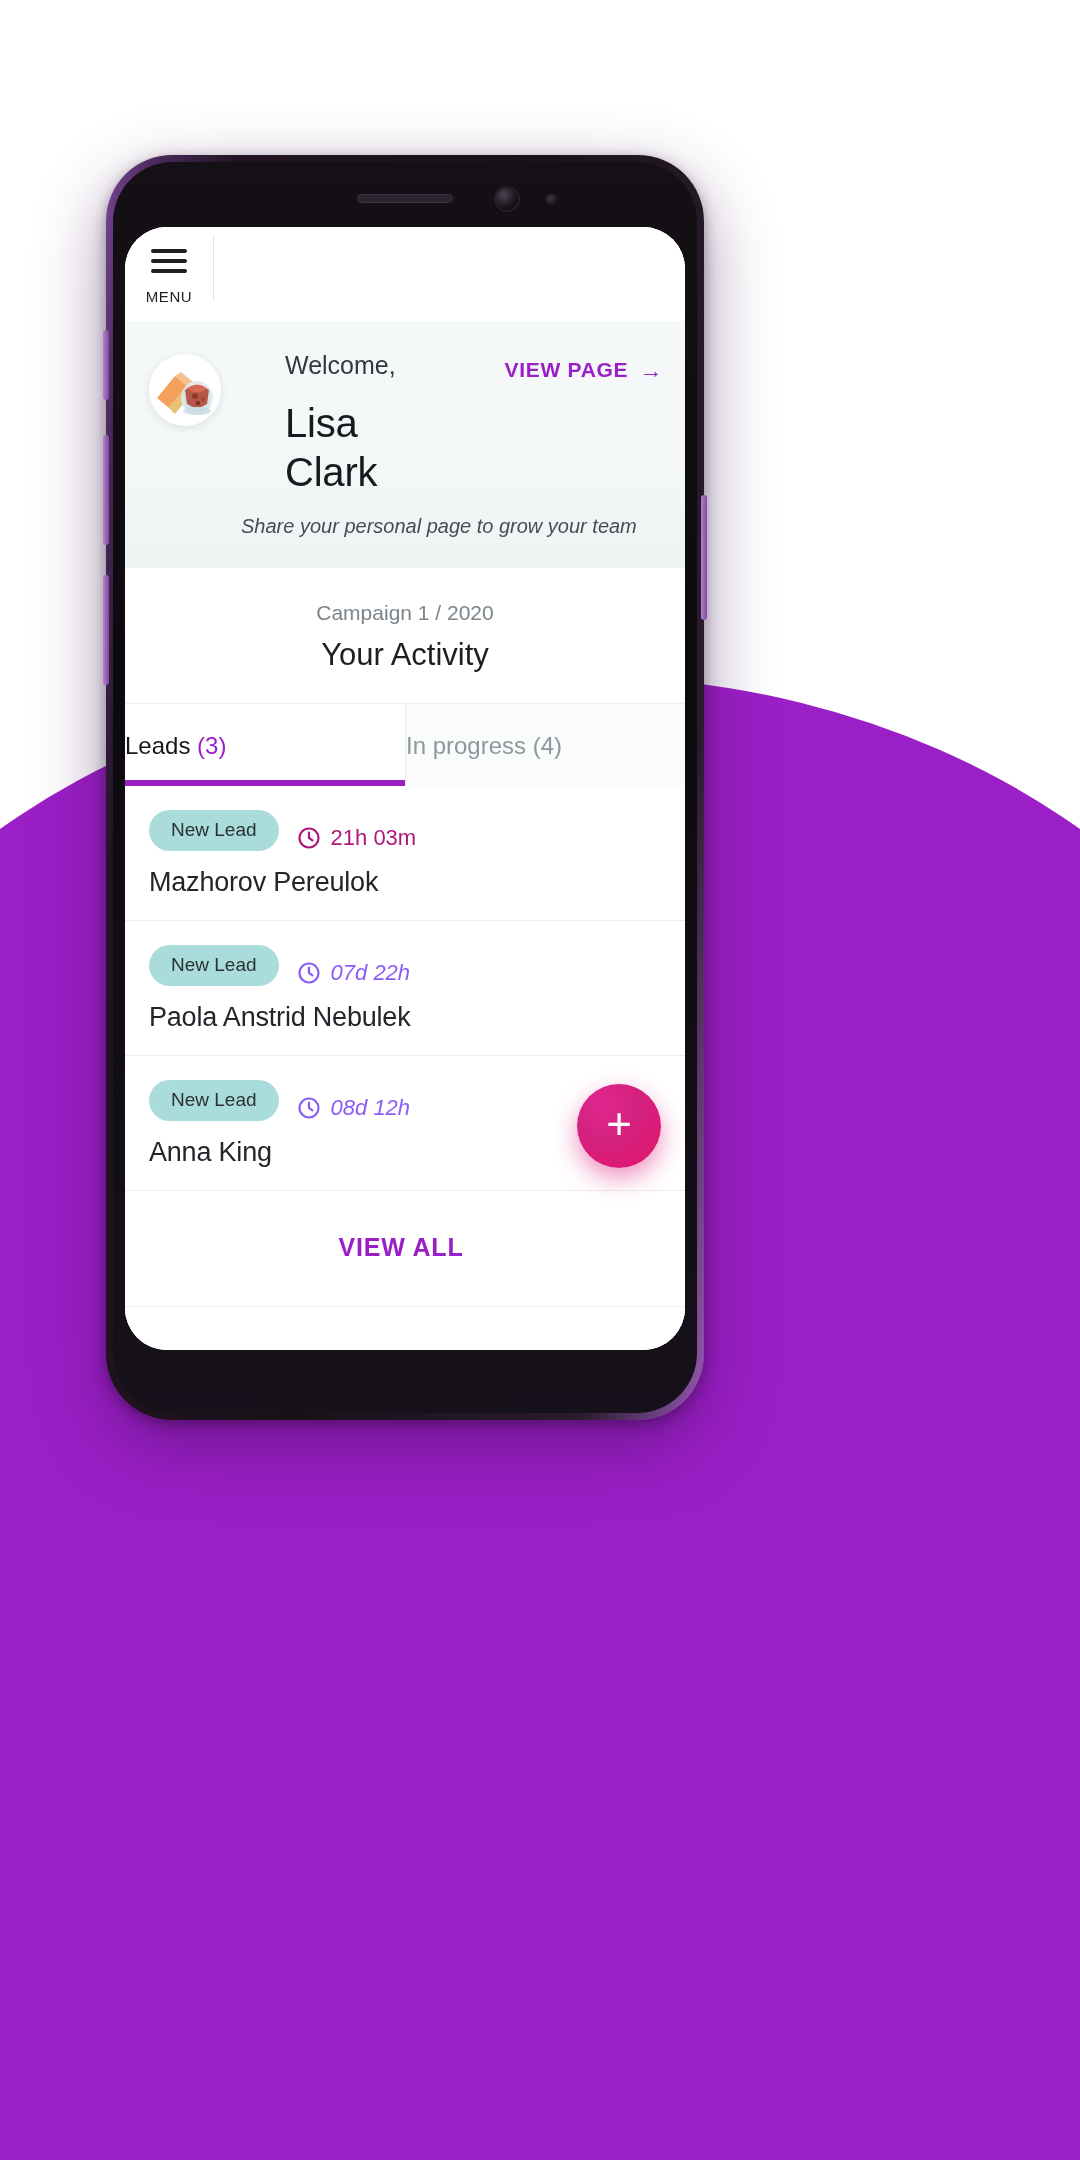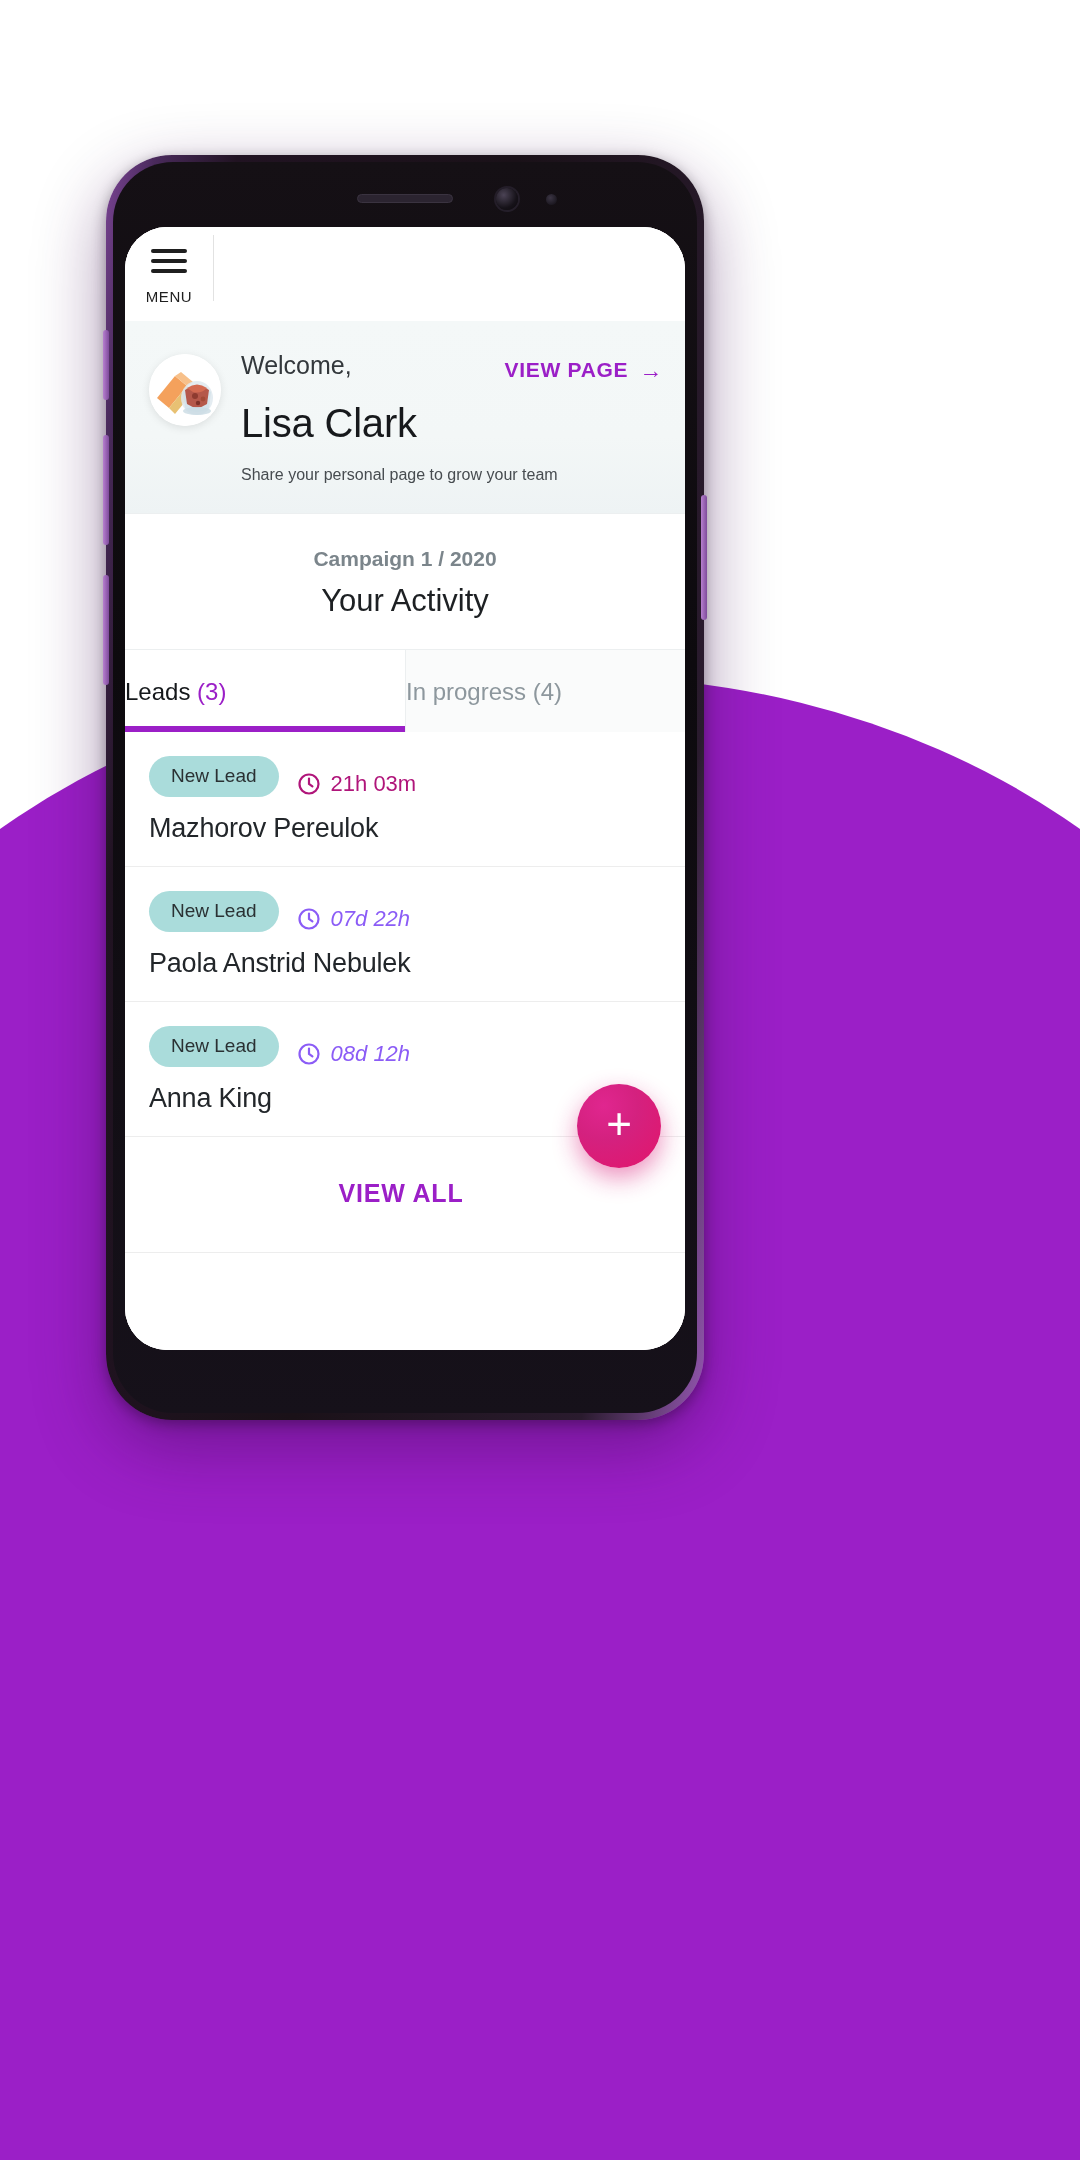--- a/index.html
+++ b/index.html
@@ -125,20 +125,21 @@
   
   .welcome{
     background:linear-gradient(180deg,#f4f8f8 0%,#f3f7f7 60%,#eef3f4 100%);
     padding:27px 0 27px 0;
     flex:0 0 auto;
     position:relative;
   }
   .welcome-top{
     display:flex; align-items:flex-start;
     padding:0 22px 0 24px;
+    gap:44px;
   }
   .avatar{
     width:72px; height:72px; border-radius:50%;
     background:#ffffff;
     box-shadow:0 2px 8px rgba(0,0,0,.10);
     overflow:hidden; flex:0 0 auto;
     margin-top:6px;
     position:relative;
   }
   .avatar svg{ display:block; width:72px; height:72px; }
@@ -153,35 +154,36 @@
     margin-top:18px;
   }
   .view-page{
     display:flex; align-items:center; gap:11px;
     color:#9B1FC7; font-weight:bold; font-size:21px;
     letter-spacing:.7px; cursor:pointer;
     padding-top:10px; white-space:nowrap;
   }
   .view-page .arrow{ font-size:23px; line-height:1; }
   .welcome-sub{
-    font-size:16px; color:#474c50; font-weight:400;
+    font-size:20px; color:#474c50; font-weight:400;
     padding:16px 24px 0 116px;
     line-height:1.35;
+    font-style:italic;
   }
 
   
   .activity{
     background:#fff;
     padding:33px 0 30px 0;
     text-align:center;
     flex:0 0 auto;
     border-top:1px solid #eceff0;
   }
   .campaign{
-    font-size:21px; color:#7b858b; font-weight:700;
+    font-size:21px; color:#7b858b; font-weight:400;
   }
   .activity-title{
     font-size:31px; color:#1d2023; font-weight:400;
     margin-top:12px;
   }
 
   
   .tabs{ display:flex; flex:0 0 auto; background:#fff; }
   .tab{
     flex:1 1 50%;

